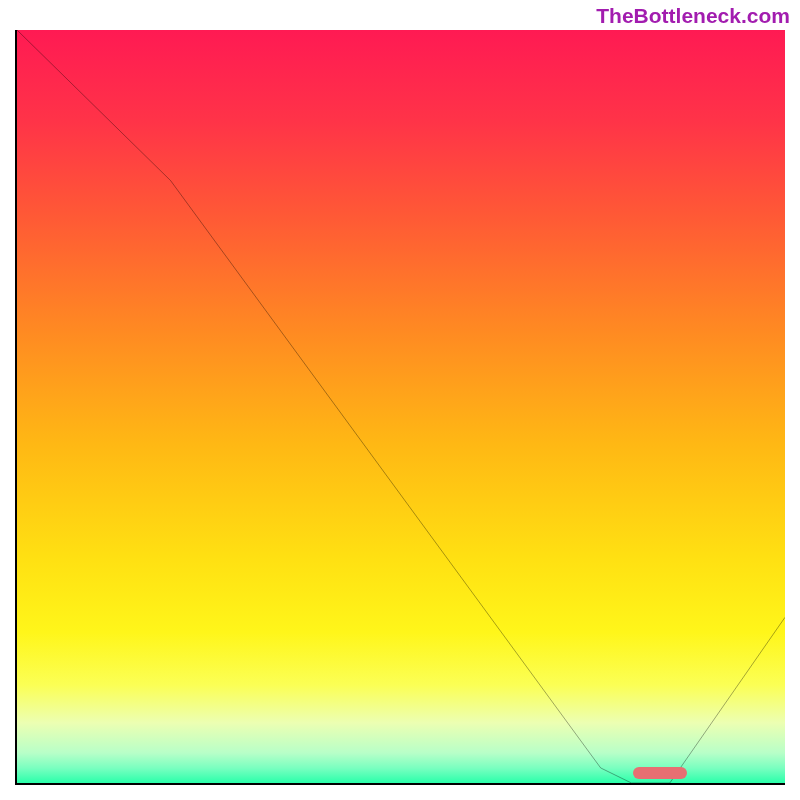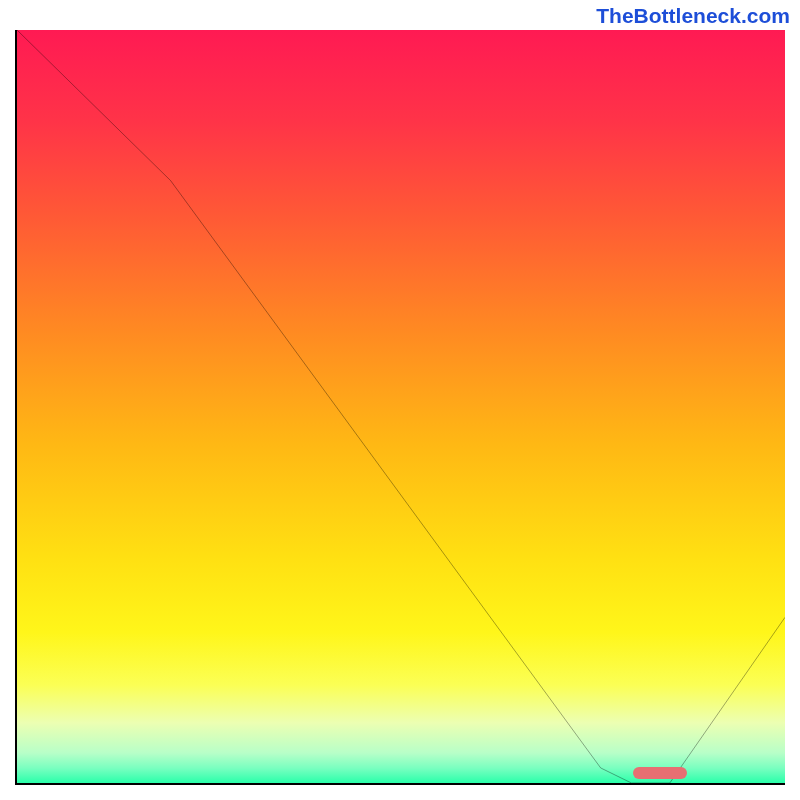--- a/index.html
+++ b/index.html
@@ -9,21 +9,21 @@
     background: #ffffff;
     position: relative;
     font-family: Arial, Helvetica, sans-serif;
   }
   .watermark {
     position: absolute;
     top: 4px;
     right: 10px;
     font-size: 21px;
     font-weight: bold;
-    color: #1d4ed8;
+    color: #a21caf;
     letter-spacing: 0px;
   }
   .plot-area {
     position: absolute;
     left: 15px;
     top: 30px;
     width: 770px;
     height: 755px;
     border-left: 2px solid #000;
     border-bottom: 2px solid #000;

